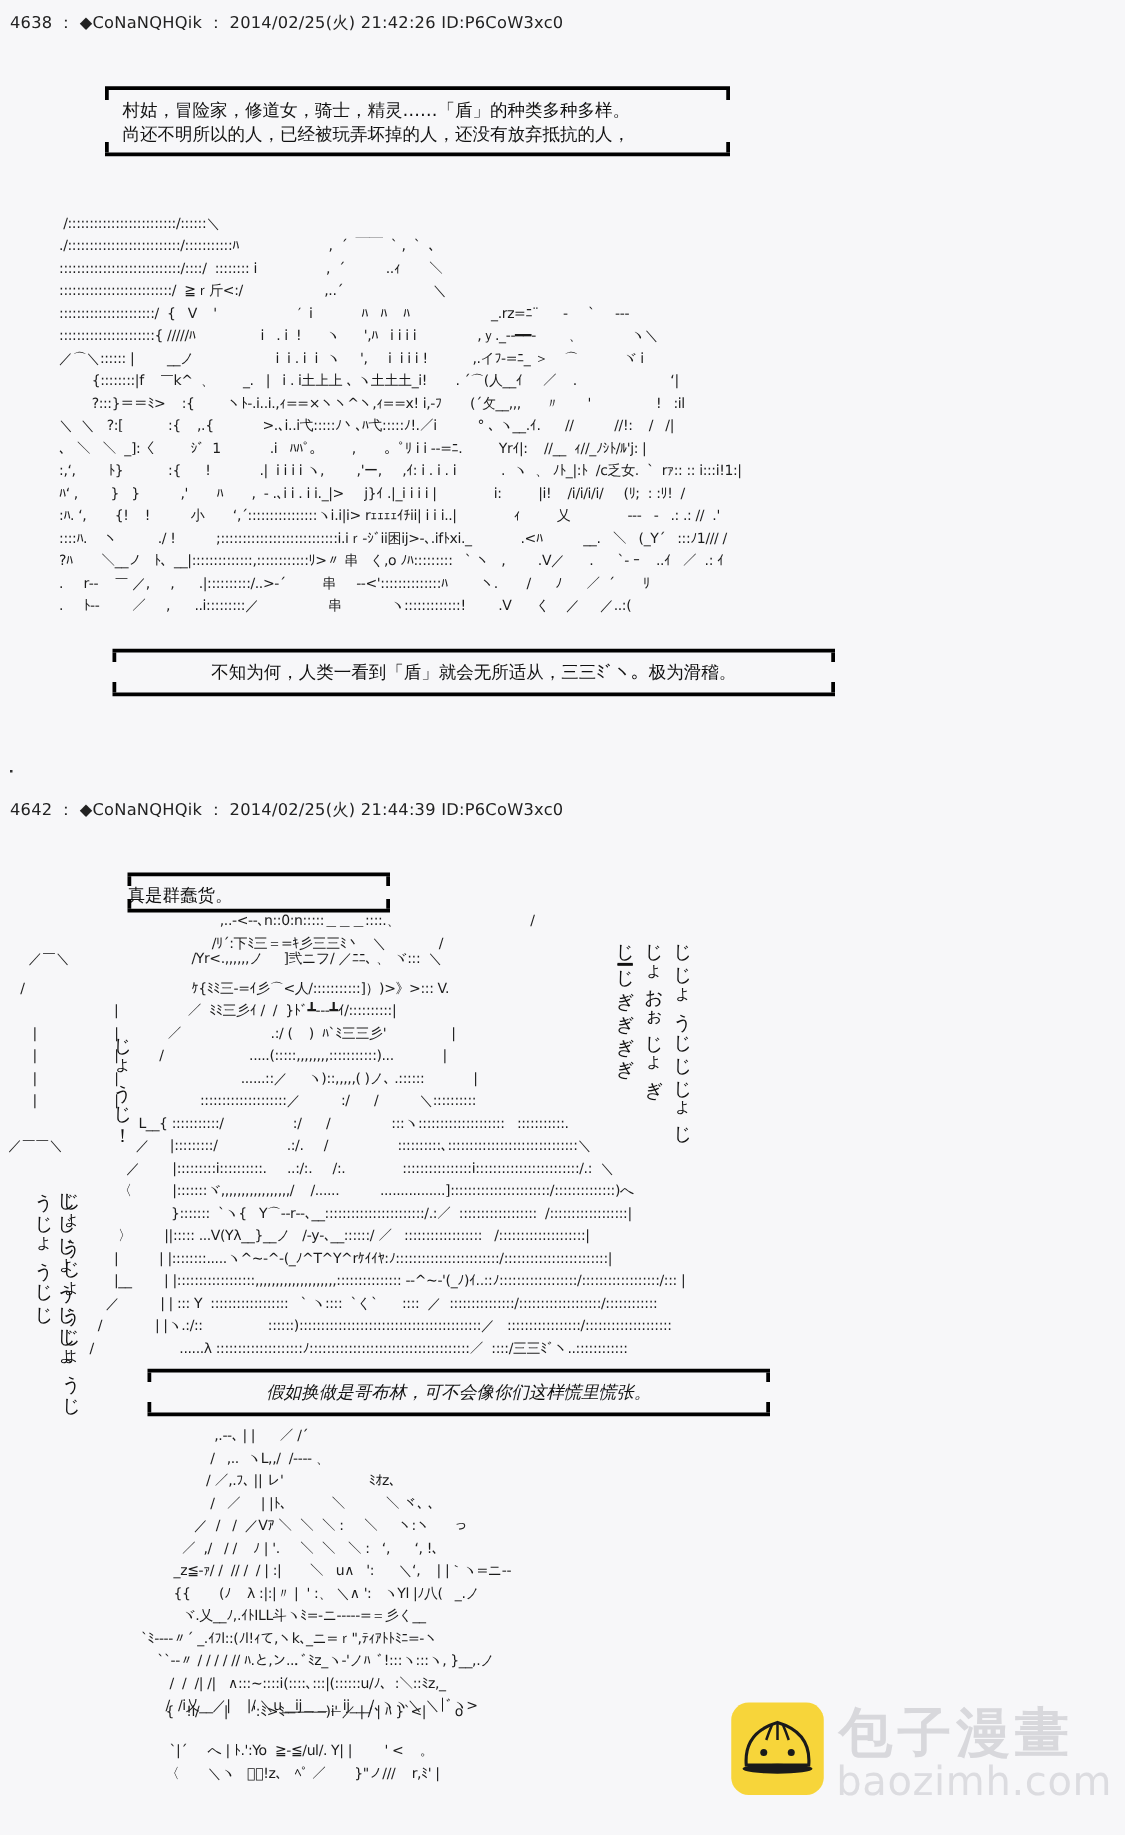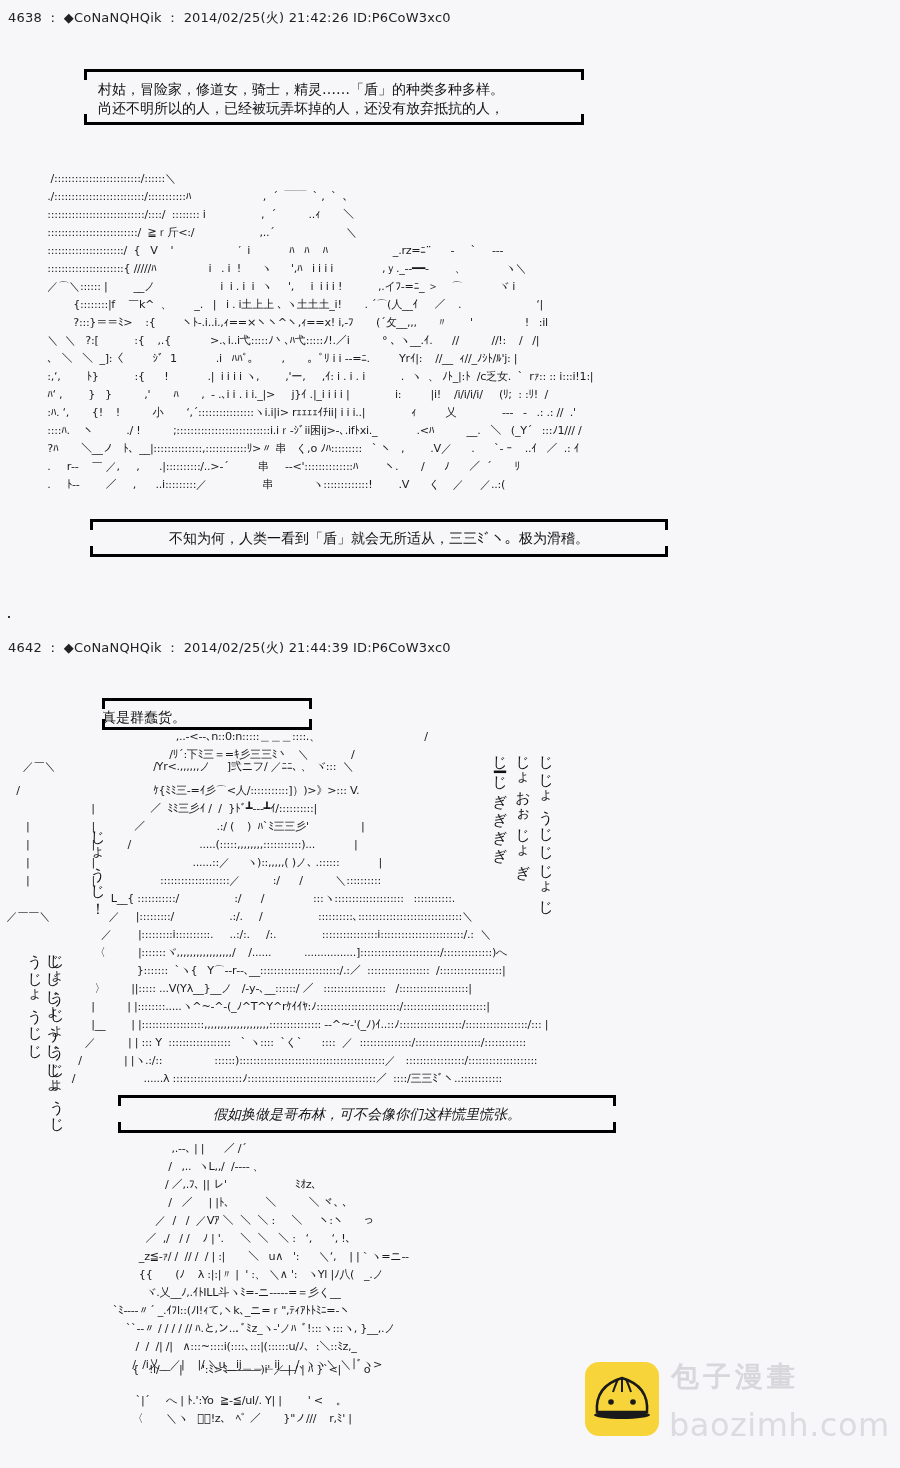--- a/index.html
+++ b/index.html
@@ -32,21 +32,21 @@
   .vtext {
     position:absolute; writing-mode:vertical-rl; font-size:15px; line-height:18px;
     color:#111; letter-spacing:1px;
   }
   .watermark { position:absolute; left:585px; top:1362px; width:300px; height:78px; }
   .wm-icon {
     position:absolute; left:0; top:0; width:74px; height:74px; border-radius:14px;
     background:#f7d53a;
   }
   .wm-title {
-    position:absolute; left:86px; top:-4px; font-size:28px; color:#d8d8dc;
+    position:absolute; left:86px; top:-4px; font-size:43px; color:#d8d8dc;
     font-weight:bold; letter-spacing:4px; white-space:nowrap;
   }
   .wm-url {
     position:absolute; left:84px; top:44px; font-size:32px; color:#dcdce0; white-space:nowrap;
     letter-spacing:0.5px;
   }
   .stray-dot { position:absolute; width:2px; height:2px; background:#333; }
 </style>
 </head>
 <body>

